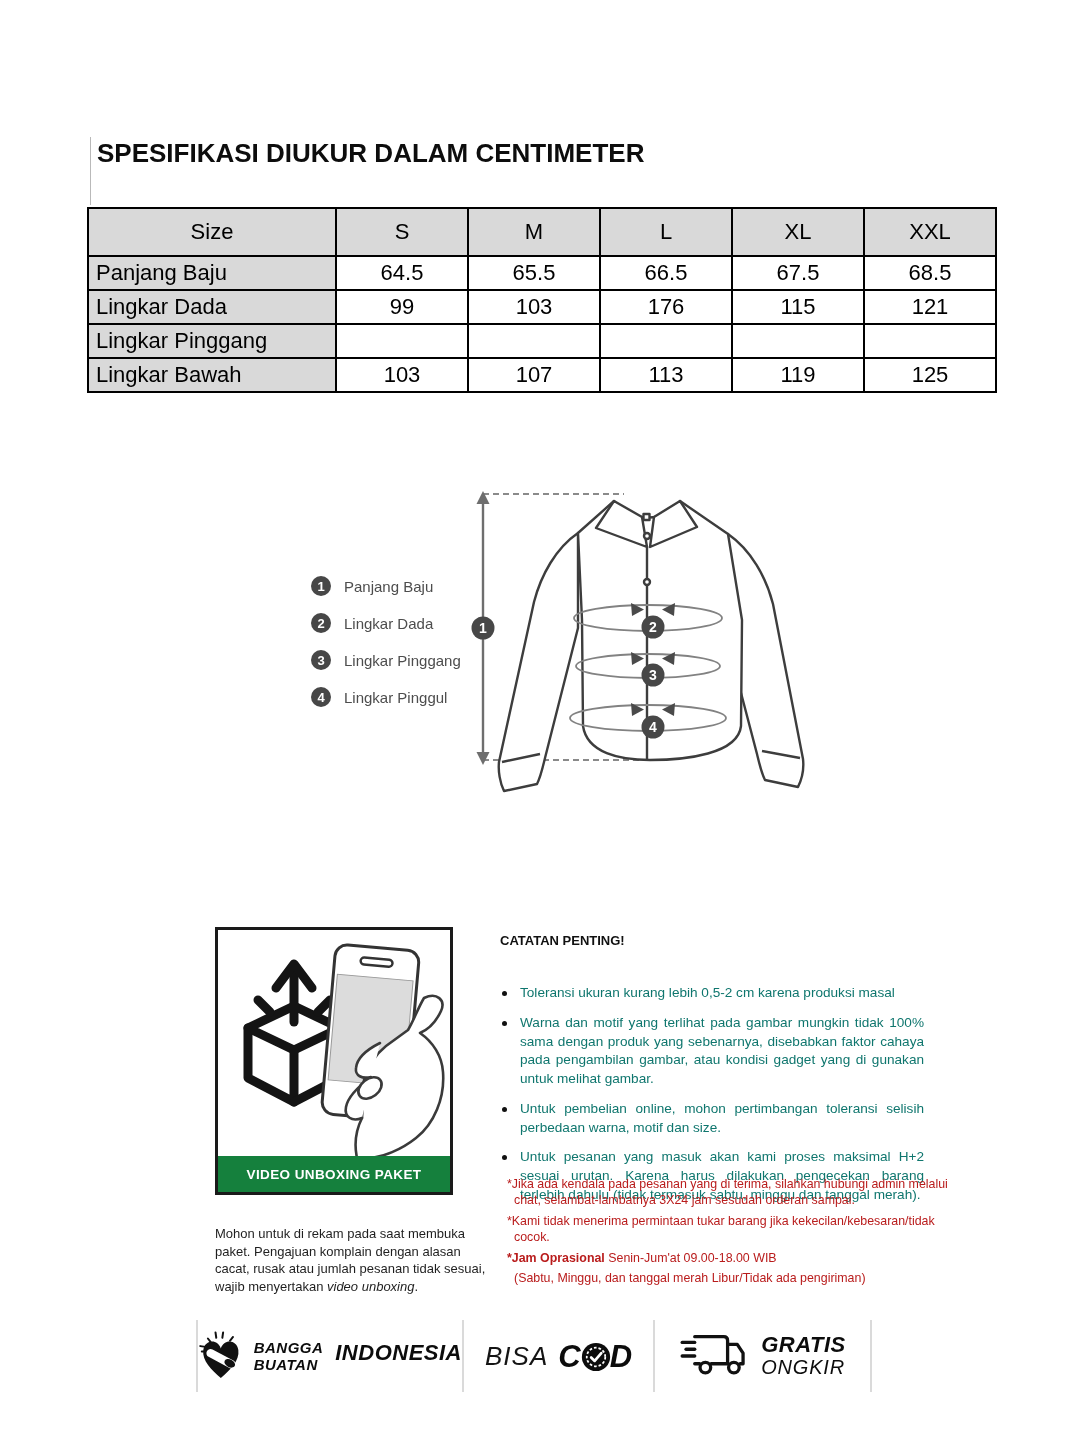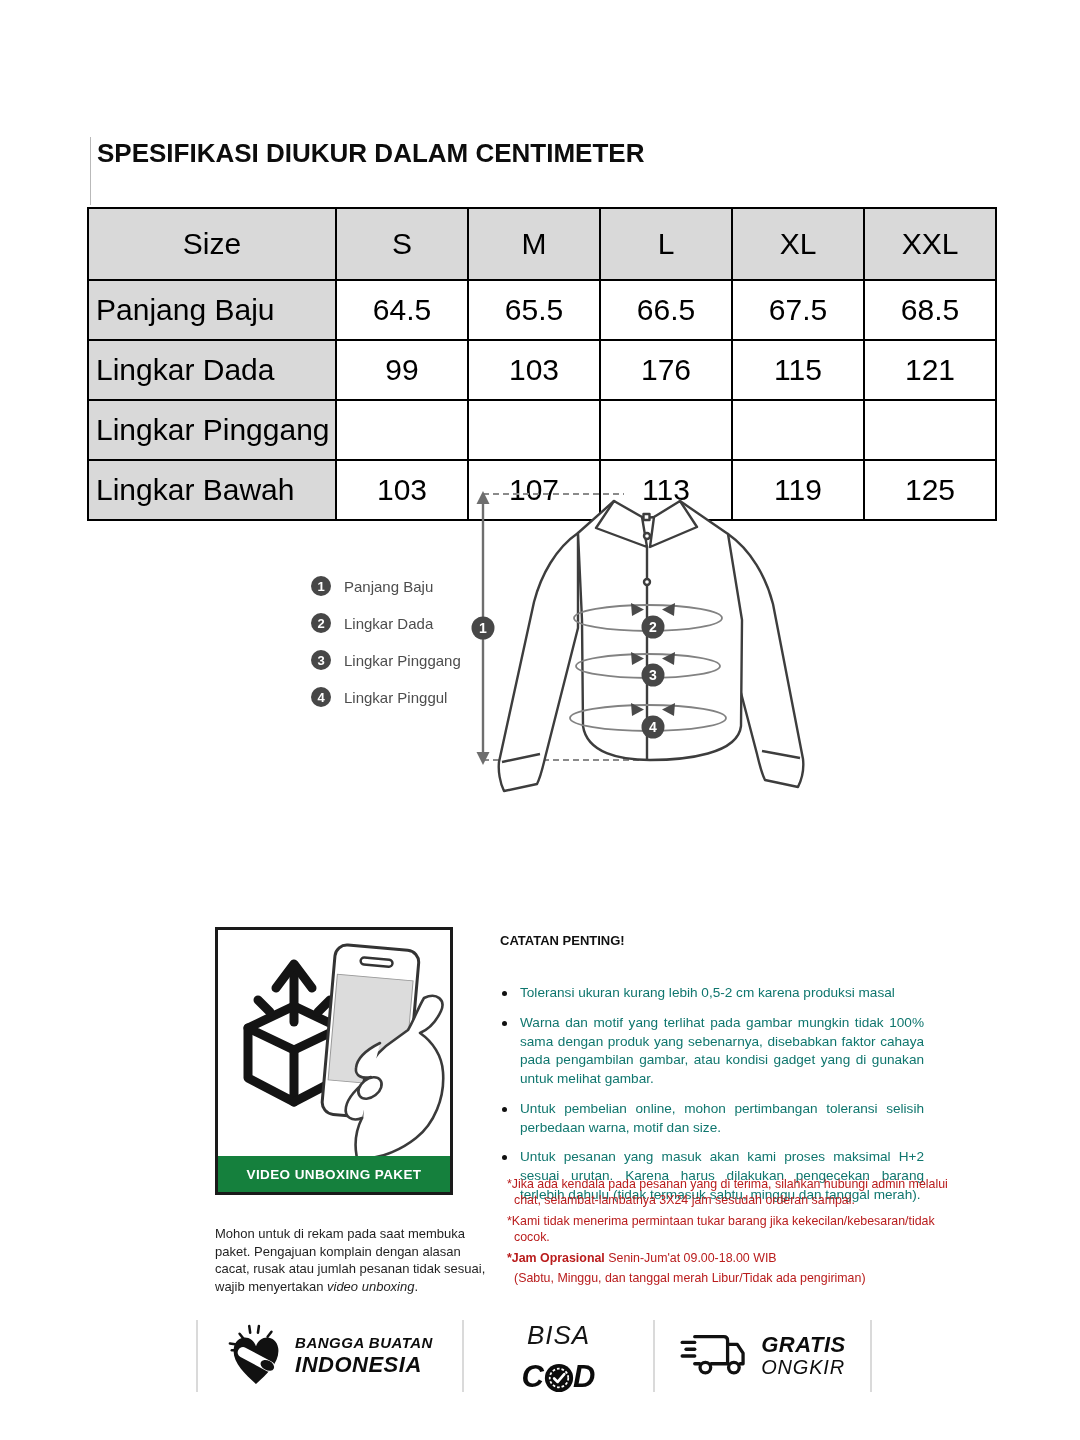--- a/index.html
+++ b/index.html
@@ -5,21 +5,21 @@
   html,body{margin:0;padding:0;background:#fff;}
   #canvas{position:relative;width:1080px;height:1440px;background:#ffffff;
           font-family:"Liberation Sans",sans-serif;color:#000;overflow:hidden;}
 
   
   .title-rule{position:absolute;left:90px;top:137px;width:1px;height:68px;background:#b9b9b9;}
   .page-title{position:absolute;left:97px;top:138px;margin:0;font-size:26px;font-weight:700;color:#0d0d0d;letter-spacing:0;}
 
   
   table.size-table{position:absolute;left:87px;top:207px;width:908px;border-collapse:collapse;table-layout:fixed;}
-  .size-table th,.size-table td{border:2px solid #000;font-weight:400;font-size:30px;text-align:center;padding:12px;overflow:hidden;white-space:nowrap;}
+  .size-table th,.size-table td{border:2px solid #000;font-weight:400;font-size:22px;text-align:center;padding:0;overflow:hidden;white-space:nowrap;}
   .size-table thead th{background:#d9d9d9;height:46px;}
   .size-table td{height:32px;}
   .size-table td.rowlabel{background:#d9d9d9;text-align:left;padding-left:7px;}
 
   
   .diagram{position:absolute;left:290px;top:470px;width:520px;height:330px;}
   .diagram svg{position:absolute;left:0;top:0;}
   .legend{position:absolute;left:21px;top:106px;}
   .legend-row{display:flex;align-items:center;height:20px;margin-bottom:17px;}
   .legend-badge{width:20px;height:20px;border-radius:50%;background:#474747;color:#fff;
@@ -44,23 +44,23 @@
   .footnotes{position:absolute;left:487px;top:1176px;width:458px;font-size:12.4px;line-height:1.32;color:#b91c1c;margin-left:20px;}
   .fn{padding-left:7px;text-indent:-7px;margin-bottom:4px;}
   .fn-last{padding-left:7px;margin-bottom:0;}
   .fn b{font-weight:700;}
 
   
   .footer{position:absolute;left:196px;top:1320px;width:676px;height:72px;display:flex;}
   .footer-cell{display:flex;align-items:center;justify-content:center;border-left:2px solid #dadada;box-sizing:border-box;}
   .footer-cell:last-child{border-right:2px solid #dadada;}
   .cell-1{width:266px;gap:10px;}
-  .cell-2{width:191px;gap:10px;flex-direction:column;}
+  .cell-2{width:191px;gap:10px;}
   .cell-3{width:219px;gap:8px;}
-  .b1-text{display:flex;flex-direction:column;justify-content:center;font-style:italic;color:#0c0c0c;}
+  .b1-text{display:flex;flex-direction:row;justify-content:center;font-style:italic;color:#0c0c0c;}
   .b1-l1{font-size:15px;font-weight:600;letter-spacing:.5px;}
   .b1-l2{font-size:22px;font-weight:800;letter-spacing:.5px;margin-top:1px;}
   .b2-word{font-size:26px;font-style:italic;font-weight:400;color:#141414;letter-spacing:1px;}
   .b2-cod{display:flex;align-items:center;font-size:31px;font-style:italic;font-weight:800;color:#0c0c0c;}
   .b2-cod .letter{line-height:1;}
   .b2-cod svg{margin:2px -1px 0 0;}
   .b3-text{display:flex;flex-direction:column;font-style:italic;color:#0c0c0c;}
   .b3-l1{font-size:22px;font-weight:800;letter-spacing:.5px;line-height:1;}
   .b3-l2{font-size:20px;font-weight:500;letter-spacing:.8px;line-height:1.1;}
 </style>

